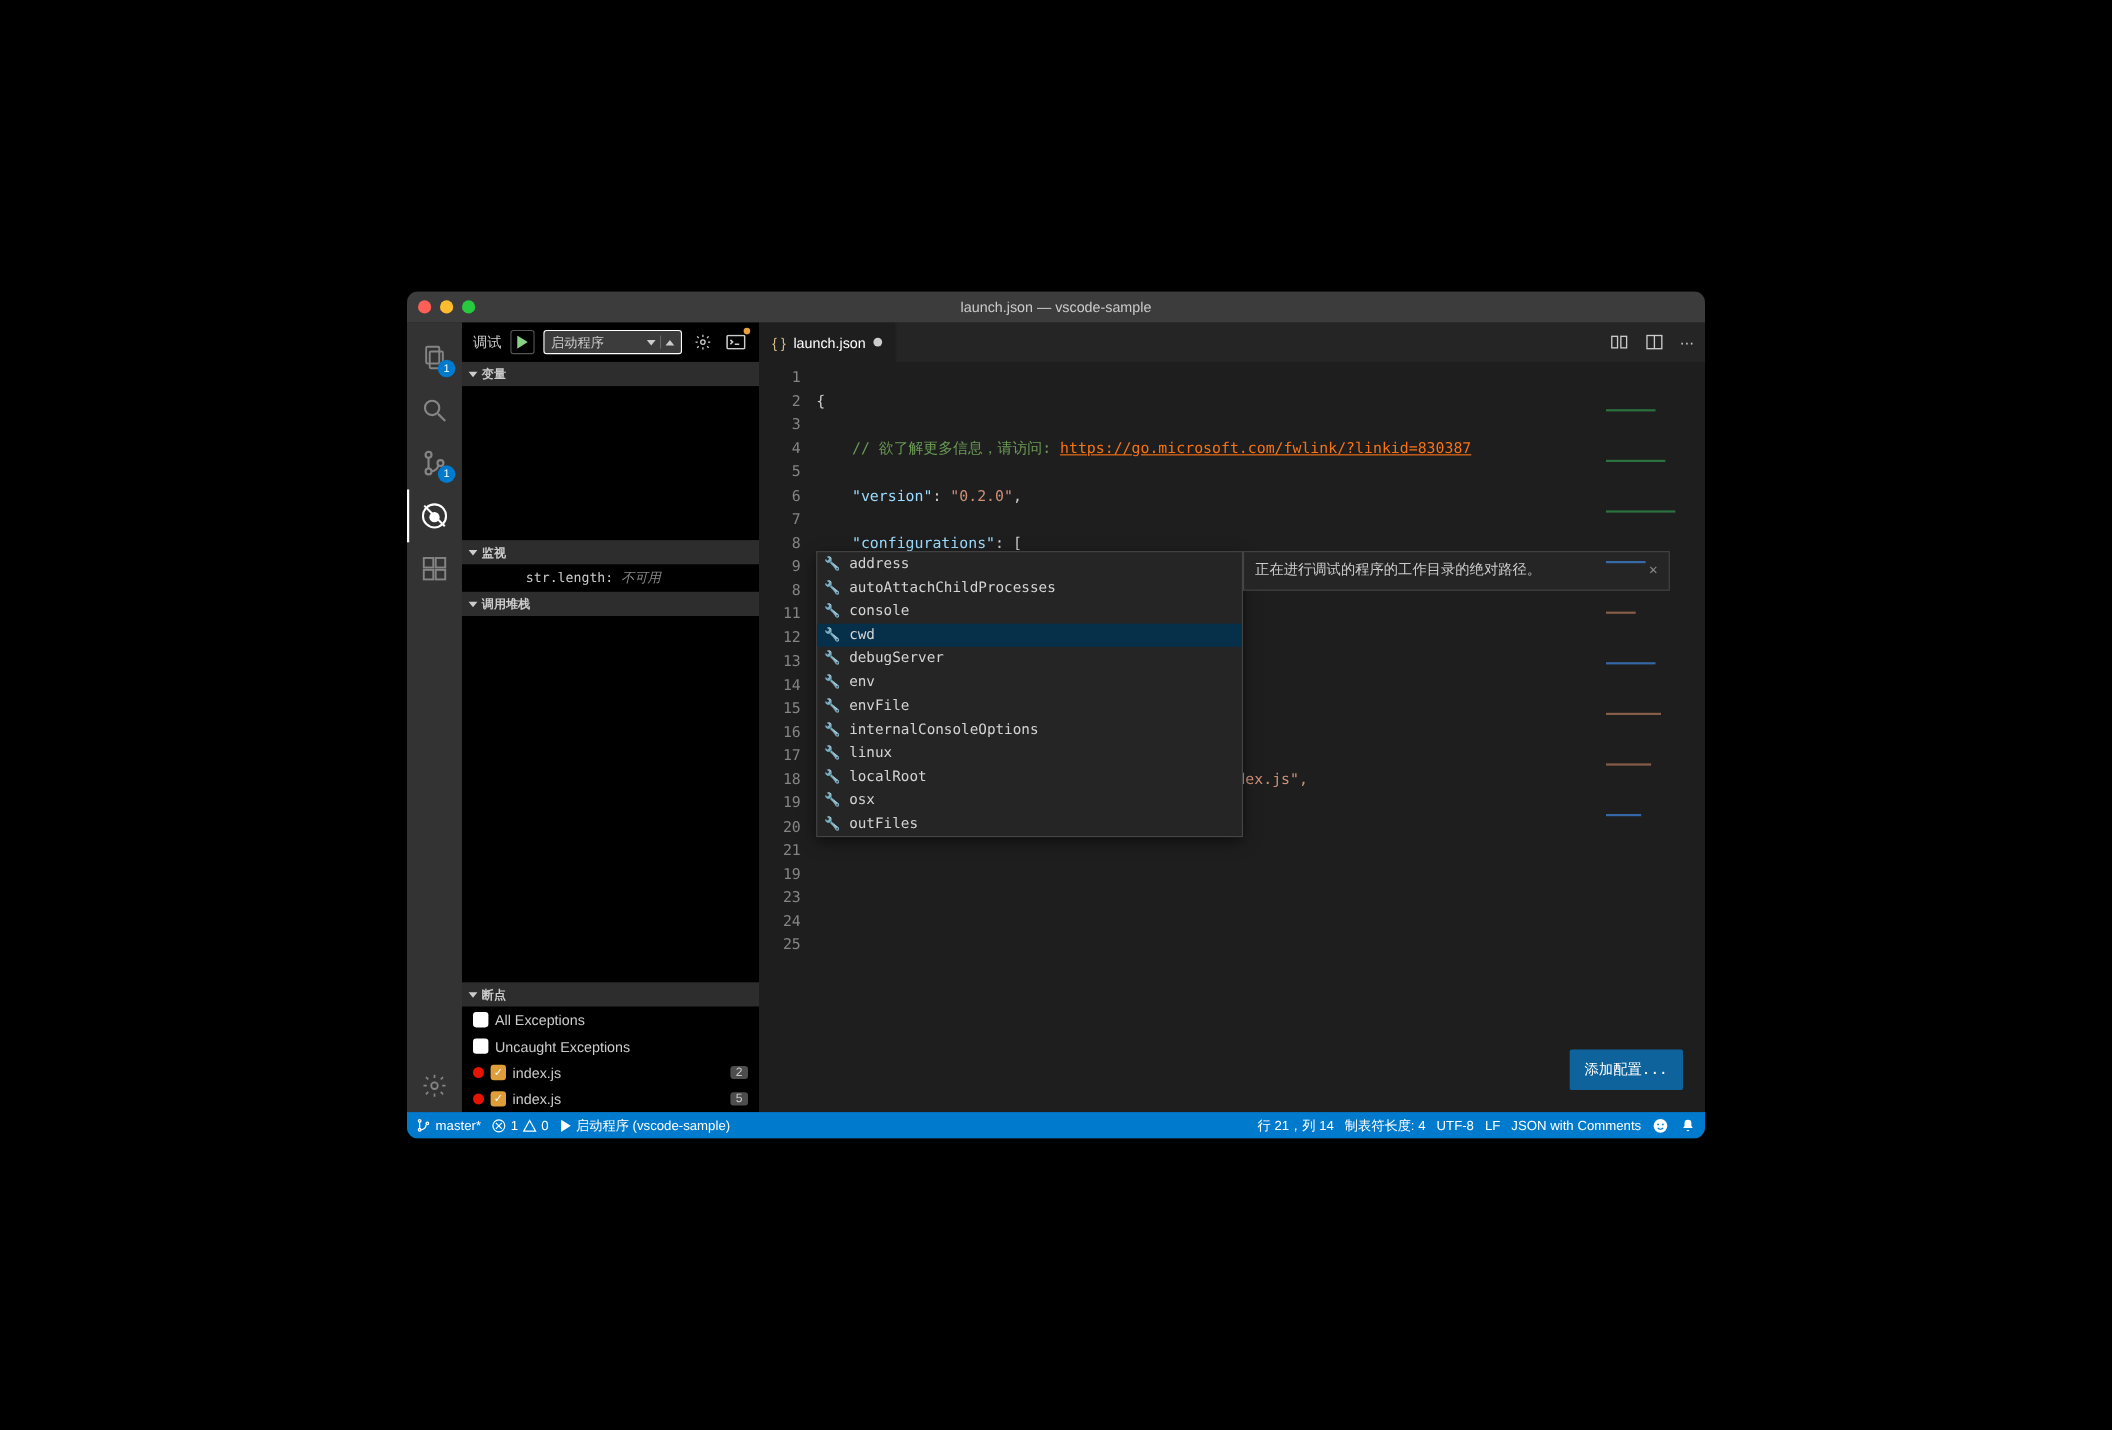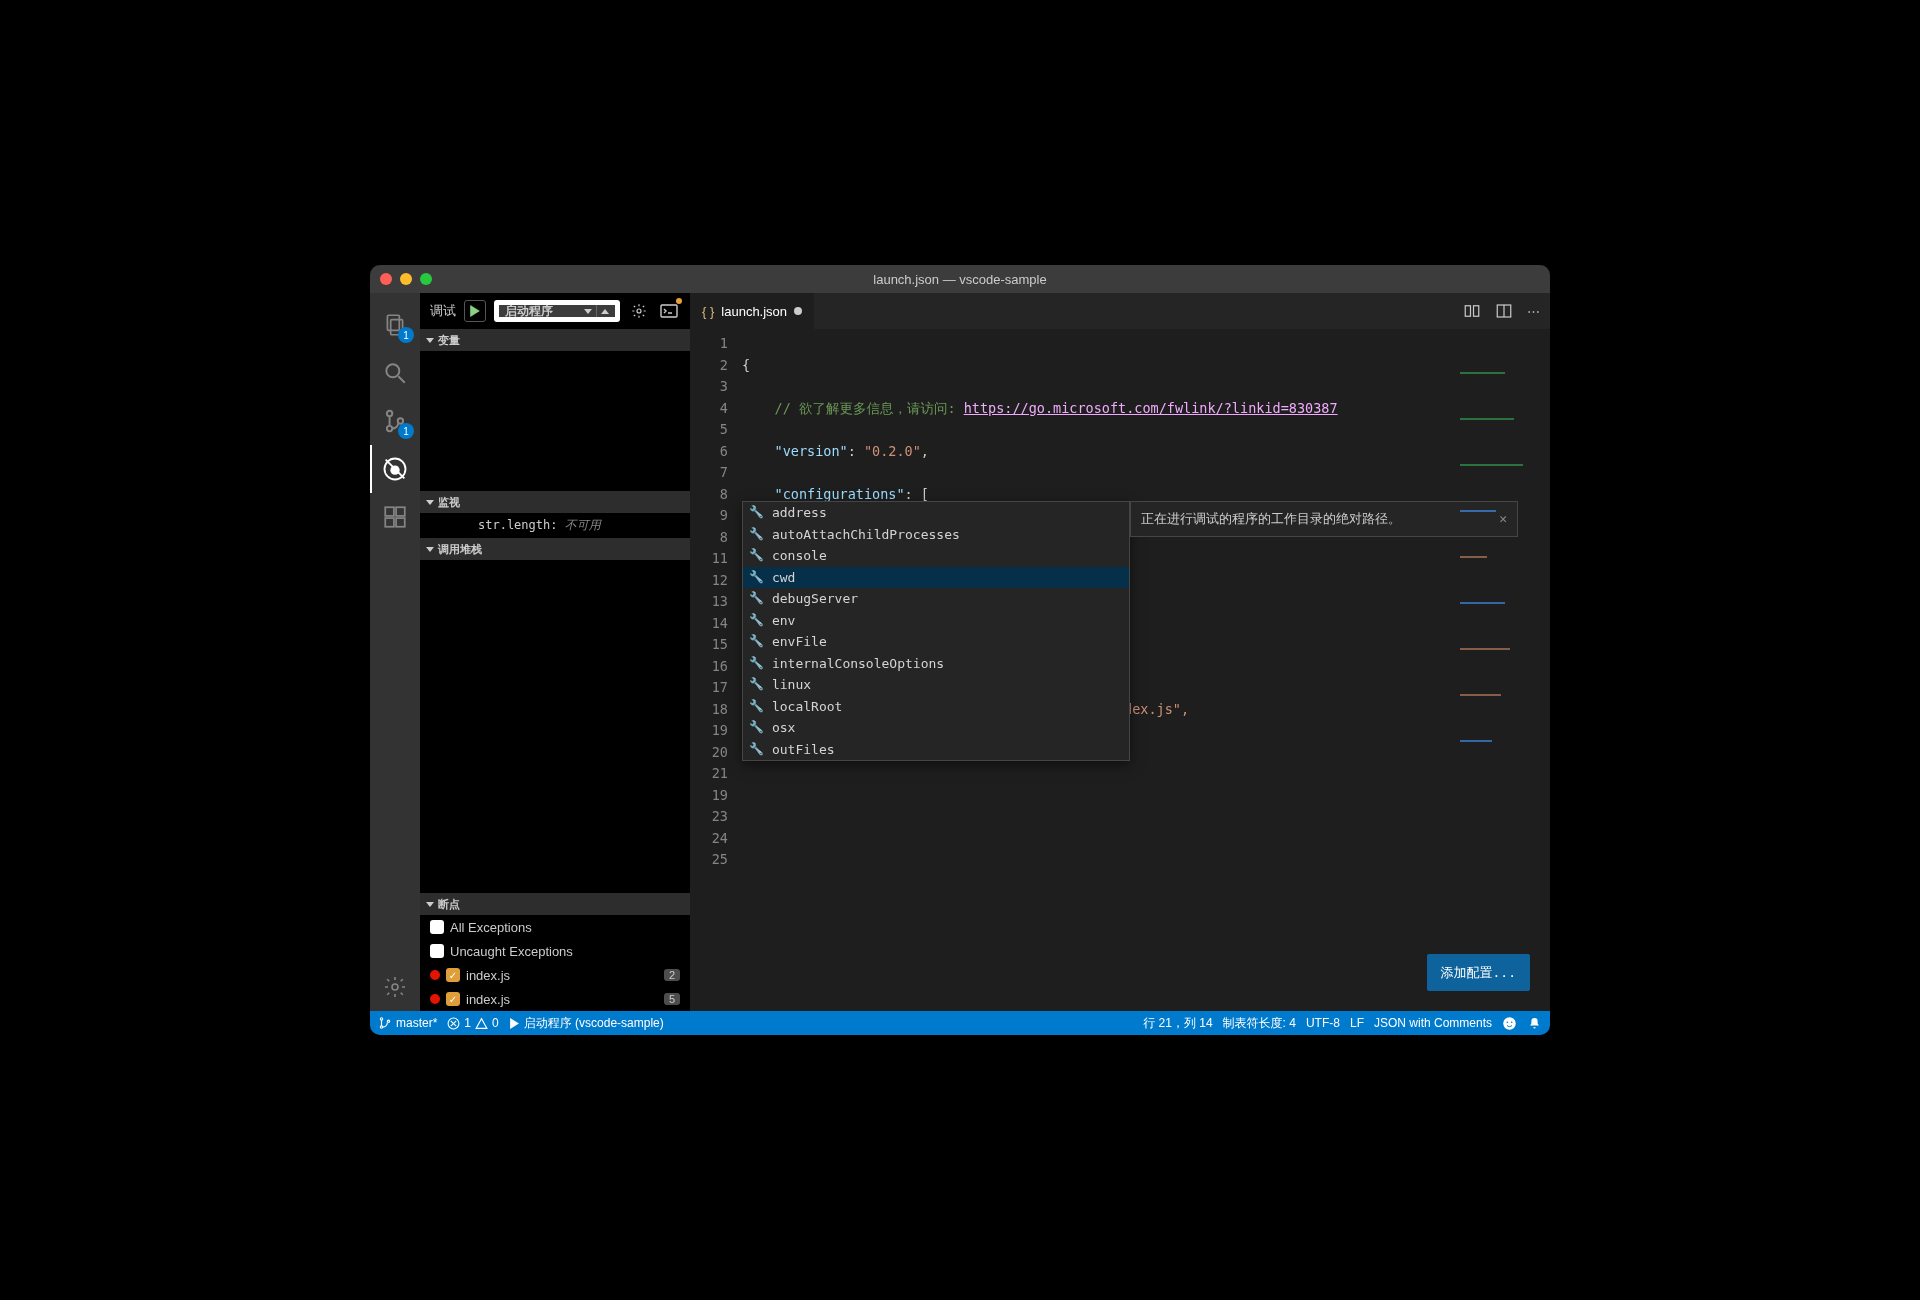--- a/index.html
+++ b/index.html
@@ -16,21 +16,21 @@
 .activity-bar { width: 50px; background: #333333; display: flex; flex-direction: column; align-items: center; padding-top: 8px; }
 .ab-item { width: 50px; height: 48px; display: flex; align-items: center; justify-content: center; color: #858585; cursor: pointer; position: relative; }
 .ab-item.active { color: #fff; }
 .ab-item.active::before { content: ""; position: absolute; left: 0; top: 0; bottom: 0; width: 2px; background: #fff; }
 .ab-badge { position: absolute; bottom: 6px; right: 6px; background: #007acc; color: #fff; border-radius: 9px; font-size: 10px; min-width: 16px; height: 16px; display: flex; align-items: center; justify-content: center; padding: 0 4px; }
 .ab-spacer { flex: 1; }
 .sidebar { width: 270px; background: #000000; display: flex; flex-direction: column; color: #ccc; }
 .sidebar-toolbar { height: 36px; display: flex; align-items: center; gap: 8px; padding: 0 10px; }
 .sidebar-toolbar .label { color: #ccc; font-size: 13px; }
 .start-btn { width: 22px; height: 22px; border: 1px solid #555; border-radius: 3px; display: flex; align-items: center; justify-content: center; color: #89d185; }
-.config-select { flex: 1; height: 22px; background: #3c3c3c; border: 5px solid #ffffff; border-radius: 3px; padding: 0 6px; display: flex; align-items: center; justify-content: space-between; color: #ccc; font-size: 12px; font-weight: bold; }
+.config-select { flex: 1; height: 22px; background: #3c3c3c; border: 1px solid #ffffff; border-radius: 3px; padding: 0 6px; display: flex; align-items: center; justify-content: space-between; color: #ccc; font-size: 12px; }
 .toolbar-icon { width: 22px; height: 22px; display: flex; align-items: center; justify-content: center; color: #ccc; cursor: pointer; }
 .orange-dot { position: absolute; top: -2px; right: -2px; width: 6px; height: 6px; background: #e9a03b; border-radius: 50%; }
 .section-header { height: 22px; display: flex; align-items: center; padding: 0 6px; background: #2d2d2d; font-size: 11px; font-weight: 600; color: #ccc; cursor: pointer; gap: 4px; }
 .section-body { flex: 0 0 auto; overflow: hidden; }
 .variables-body { height: 140px; }
 .watch-body { padding: 2px 0; margin-left: 40px; }
 .watch-item { padding: 2px 18px; font-family: Menlo, Consolas, monospace; font-size: 12px; color: #ccc; }
 .watch-item .na { color: #888; font-style: italic; }
 .callstack-body { height: 160px; }
 .bp-body { }
@@ -44,21 +44,21 @@
 .tab { display: flex; align-items: center; gap: 7px; padding: 0 12px; background: #1e1e1e; color: #fff; font-size: 13px; border-right: 1px solid #252526; }
 .tab .jicon { color: #d7ba7d; }
 .tab .dirty { width: 8px; height: 8px; border-radius: 50%; background: #ccc; }
 .tab-actions { margin-left: auto; display: flex; align-items: center; gap: 14px; padding: 0 10px; color: #ccc; }
 .editor { flex: 1; display: flex; position: relative; font-family: Menlo, Consolas, monospace; font-size: 13.5px; overflow: hidden; }
 .gutter { width: 52px; text-align: right; color: #858585; padding-right: 14px; line-height: 21.5px; padding-top: 4px; }
 .code { flex: 1; line-height: 21.5px; white-space: pre; padding-top: 4px; position: relative; }
 .code .line { height: 21.5px; }
 .tok-punc { color: #ccc; }
 .tok-comment { color: #6a9955; }
-.tok-url { color: #f0abfc; text-decoration: underline; }
+.tok-url { color: #f97316; text-decoration: underline; }
 .tok-key { color: #9cdcfe; }
 .tok-str { color: #ce9178; }
 .tok-hidden { color: #ce9178; }
 .guide { color: #404040; }
 .suggest { position: absolute; background: #252526; border: 1px solid #454545; box-shadow: 0 4px 12px rgba(0,0,0,0.5); width: 388px; }
 .suggest-item { height: 21.5px; display: flex; align-items: center; gap: 8px; padding: 0 6px; color: #d4d4d4; font-family: Menlo, Consolas, monospace; font-size: 13px; }
 .suggest-item.selected { background: #062f4a; }
 .suggest-item .wrench { color: #ccc; font-size: 12px; }
 .doc-popup { position: absolute; background: #252526; border: 1px solid #454545; padding: 6px 10px; color: #ccc; font-size: 13px; display: flex; align-items: center; }
 .doc-popup .close { margin-left: auto; color: #888; cursor: pointer; padding-left: 14px; }

